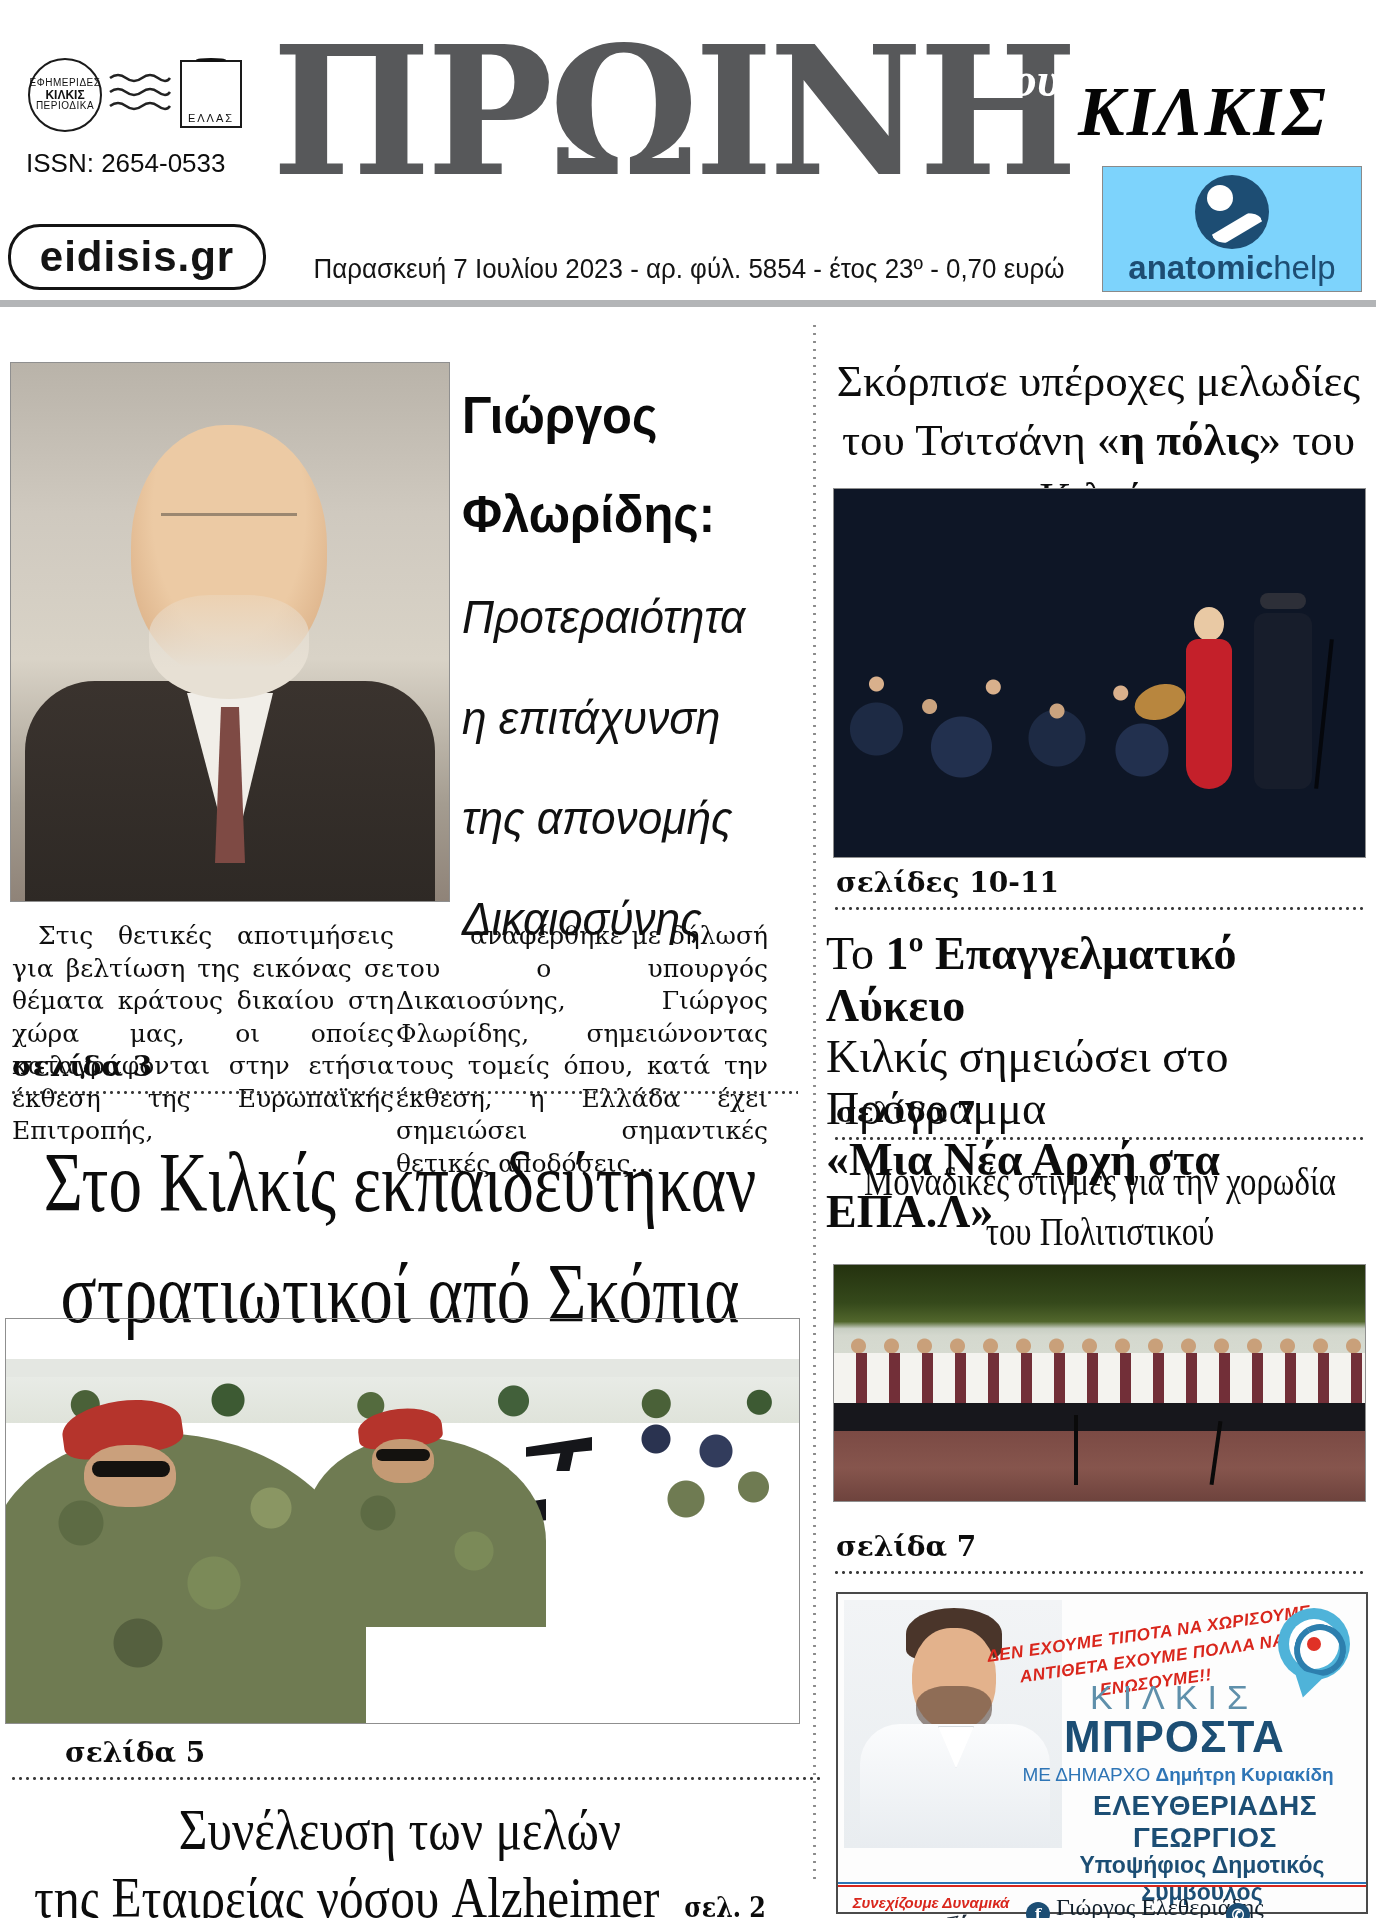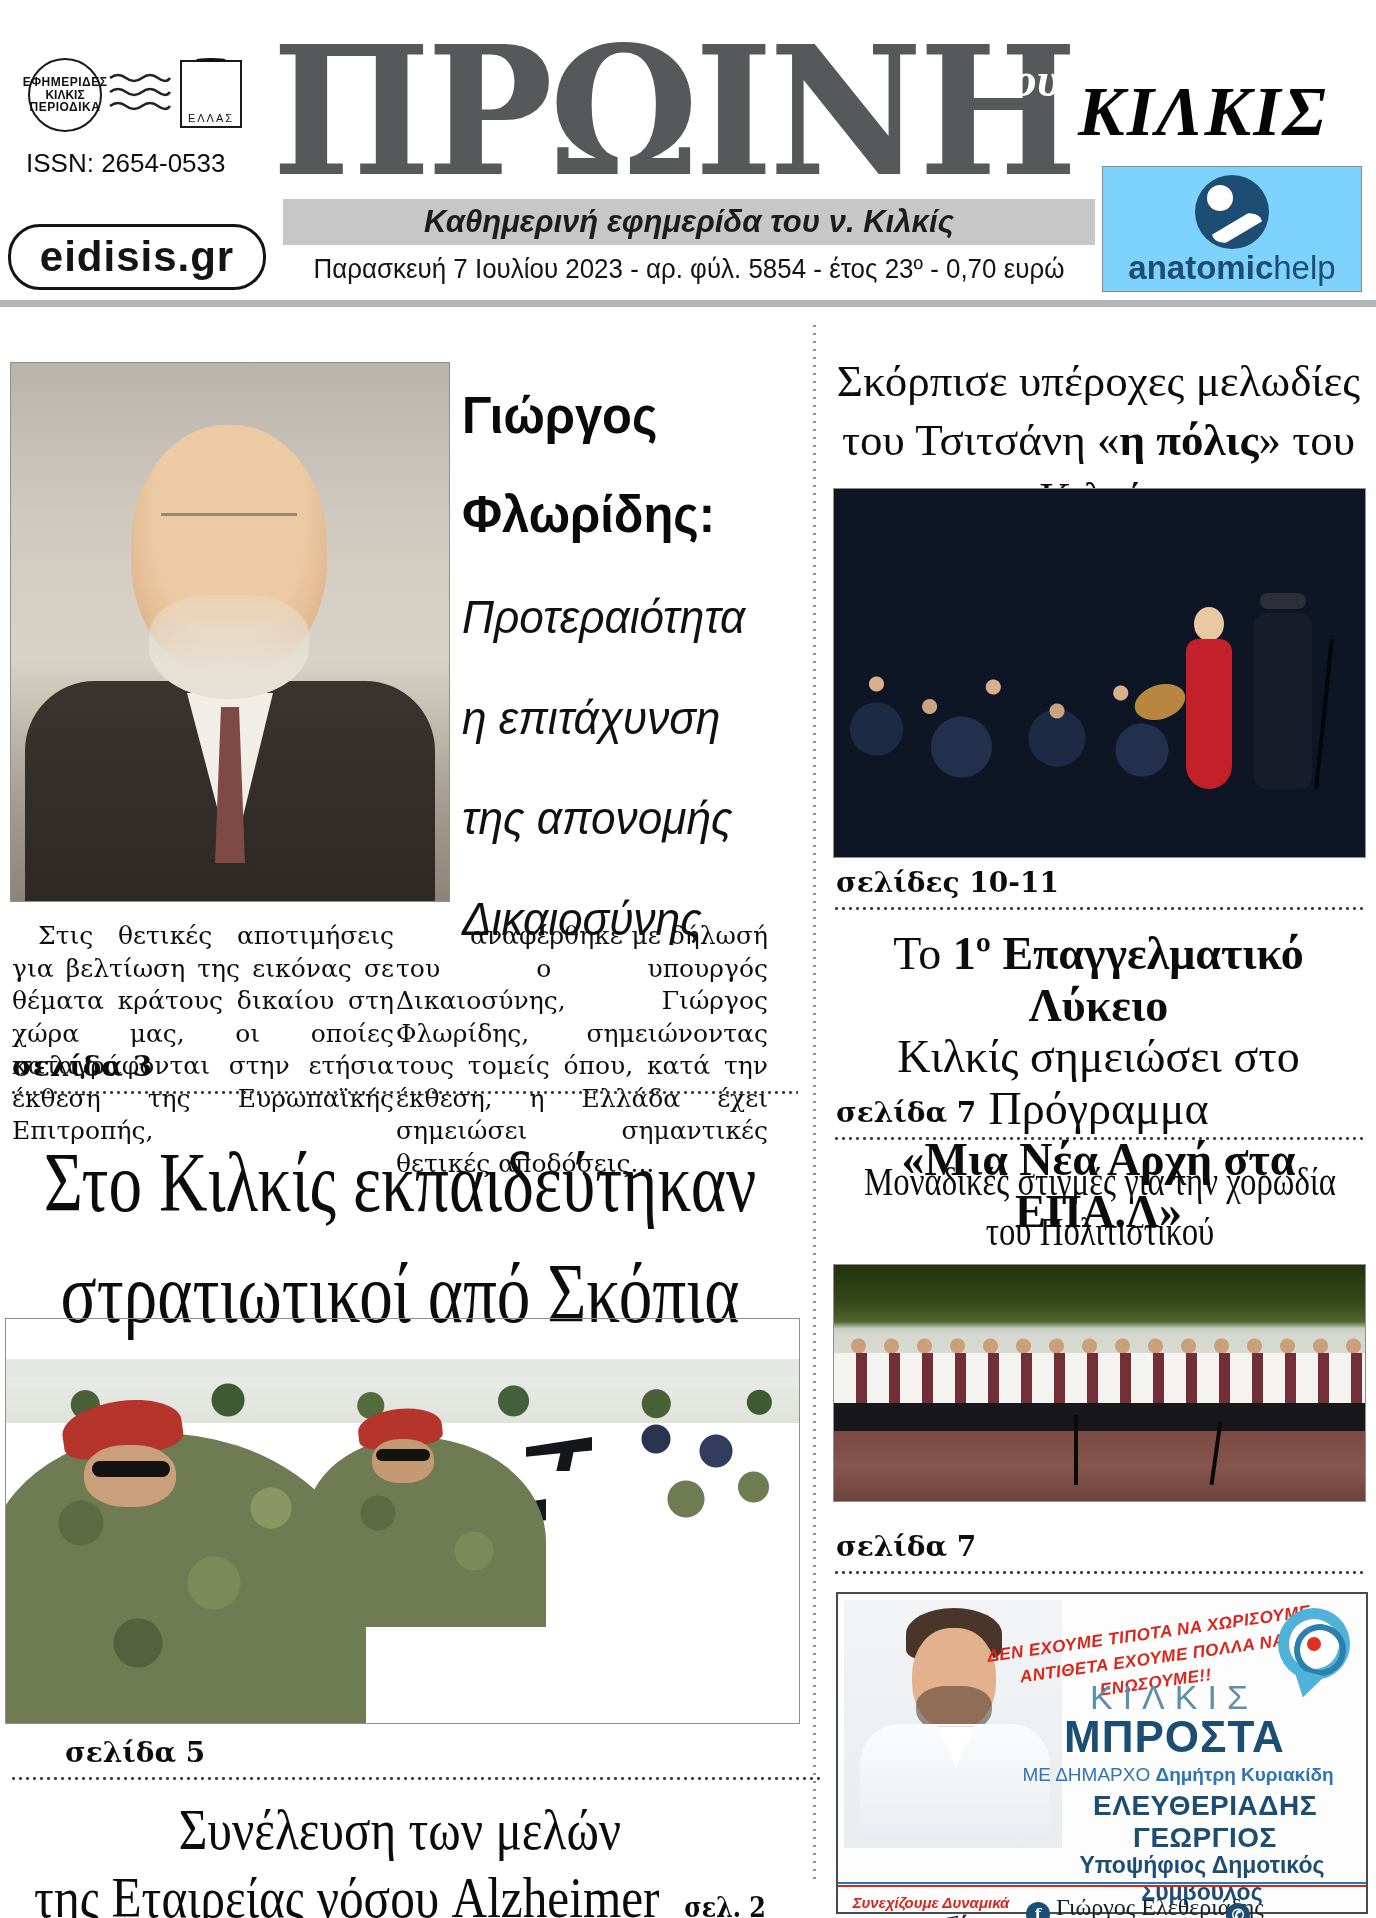--- a/index.html
+++ b/index.html
@@ -3,21 +3,21 @@
 <meta charset="utf-8">
 <style>
   html,body{margin:0;padding:0;background:#ffffff;}
   .page{position:relative;width:1376px;height:1918px;background:#fff;overflow:hidden;
         font-family:"Liberation Sans","DejaVu Sans",sans-serif;color:#111;}
   .abs{position:absolute;}
 
   
   .stamp-circle{left:28px;top:58px;width:70px;height:70px;border:2.5px solid #1a1a1a;border-radius:50%;
      display:flex;flex-direction:column;align-items:center;justify-content:center;text-align:center;line-height:1.05;}
-  .stamp-circle .tiny{font-size:12px;letter-spacing:.5px;color:#111;font-weight:bold;}
+  .stamp-circle .tiny{font-size:10px;letter-spacing:.5px;color:#111;}
   .stamp-circle .mid{font-size:12px;font-weight:bold;color:#111;}
   .stamp-waves{left:108px;top:70px;}
   .stamp-box{left:180px;top:60px;width:58px;height:62px;border:2.5px solid #1a1a1a;
      display:flex;flex-direction:column;align-items:center;justify-content:flex-end;padding-bottom:2px;}
   .stamp-box .globe{width:26px;height:26px;border:2px solid #111;border-radius:50%;margin-bottom:4px;
      background:radial-gradient(circle at 40% 40%, #fff 30%, #555 32%, #fff 45%);}
   .stamp-box .lbl{font-size:11px;letter-spacing:2px;color:#111;margin-top:46px;}
   .issn{left:26px;top:148px;font-size:26px;color:#0d0d0d;}
   .eidisis{left:8px;top:224px;width:252px;height:60px;border:3px solid #141414;border-radius:32px;
      display:flex;align-items:center;justify-content:center;font-weight:bold;font-size:42px;color:#141414;letter-spacing:1px;}
@@ -143,21 +143,21 @@
                 radial-gradient(circle at 42% 66%,#1d2a44 28px,transparent 29px),
                 radial-gradient(circle at 58% 74%,#22304e 26px,transparent 27px),transparent;}
   .c-red{position:absolute;left:352px;top:150px;width:46px;height:150px;border-radius:16px 16px 30px 30px;background:#c4202a;}
   .c-redhead{position:absolute;left:360px;top:118px;width:30px;height:34px;border-radius:50%;background:#e9c9a4;}
   .c-man{position:absolute;left:420px;top:124px;width:58px;height:176px;border-radius:12px;background:#171d2b;}
   .c-hat{position:absolute;left:426px;top:104px;width:46px;height:16px;border-radius:8px;background:#2d2f38;}
   .c-mic{position:absolute;left:488px;top:150px;width:4px;height:150px;background:#05070c;transform:rotate(6deg);}
   .c-bouz{position:absolute;left:300px;top:196px;width:52px;height:34px;border-radius:50%;background:#b8863e;transform:rotate(-18deg);}
   .ref1011{left:836px;top:866px;}
   .dot1011{left:833px;top:906px;width:531px;}
-  .epal-head{left:826px;top:928px;width:545px;text-align:center;
+  .epal-head{left:826px;top:928px;width:545px;text-align:left;
      font-family:"Liberation Serif","DejaVu Serif",serif;font-size:46px;line-height:1.12;color:#0c0c0c;}
   .epal-head .b{font-weight:bold;}
   .ref9{left:836px;top:1096px;}
   .dot9{left:833px;top:1136px;width:531px;}
   .choir-head{left:790px;top:1156px;width:620px;text-align:center;
      font-family:"Liberation Serif","DejaVu Serif",serif;font-size:41px;line-height:1.22;color:#0c0c0c;
      transform:scaleX(.8);transform-origin:center top;}
   .choir-head .b{font-weight:bold;}
   .choir{left:833px;top:1264px;width:531px;height:236px;
      background:linear-gradient(180deg,#24320f 0%,#35491b 16%,#51662c 24%,#c9cfc4 27%,#d4d8ce 30%,#d8dcd2 42%,#d4d0c8 56%,#7b4a44 70%,#86554d 86%,#6e433d 100%);}
@@ -239,21 +239,20 @@
     <span class="globe"></span>
     <span class="lbl">ΕΛΛΑΣ</span>
   </div>
   <div class="abs issn">ISSN: 2654-0533</div>
   <div class="abs eidisis">eidisis.gr</div>
 
   <div class="abs np-title">ΠΡΩΙΝΗ</div>
   <div class="abs np-tou">του</div>
   <div class="abs np-kilkis">ΚΙΛΚΙΣ</div>
 
-  <div class="abs subtitle-bar">Καθημερινή εφημερίδα του ν. Κιλκίς</div>
   <div class="abs dateline">Παρασκευή 7 Ιουλίου  2023 - αρ. φύλ. 5854 - έτος 23º - 0,70 ευρώ</div>
 
   <div class="abs ah-box">
     <div class="ah-circle"></div>
     <div class="ah-text"><span class="b">anatomic</span><span>help</span></div>
   </div>
 
   <div class="abs rule-thick"></div>
   <div class="abs vdots"></div>
 

